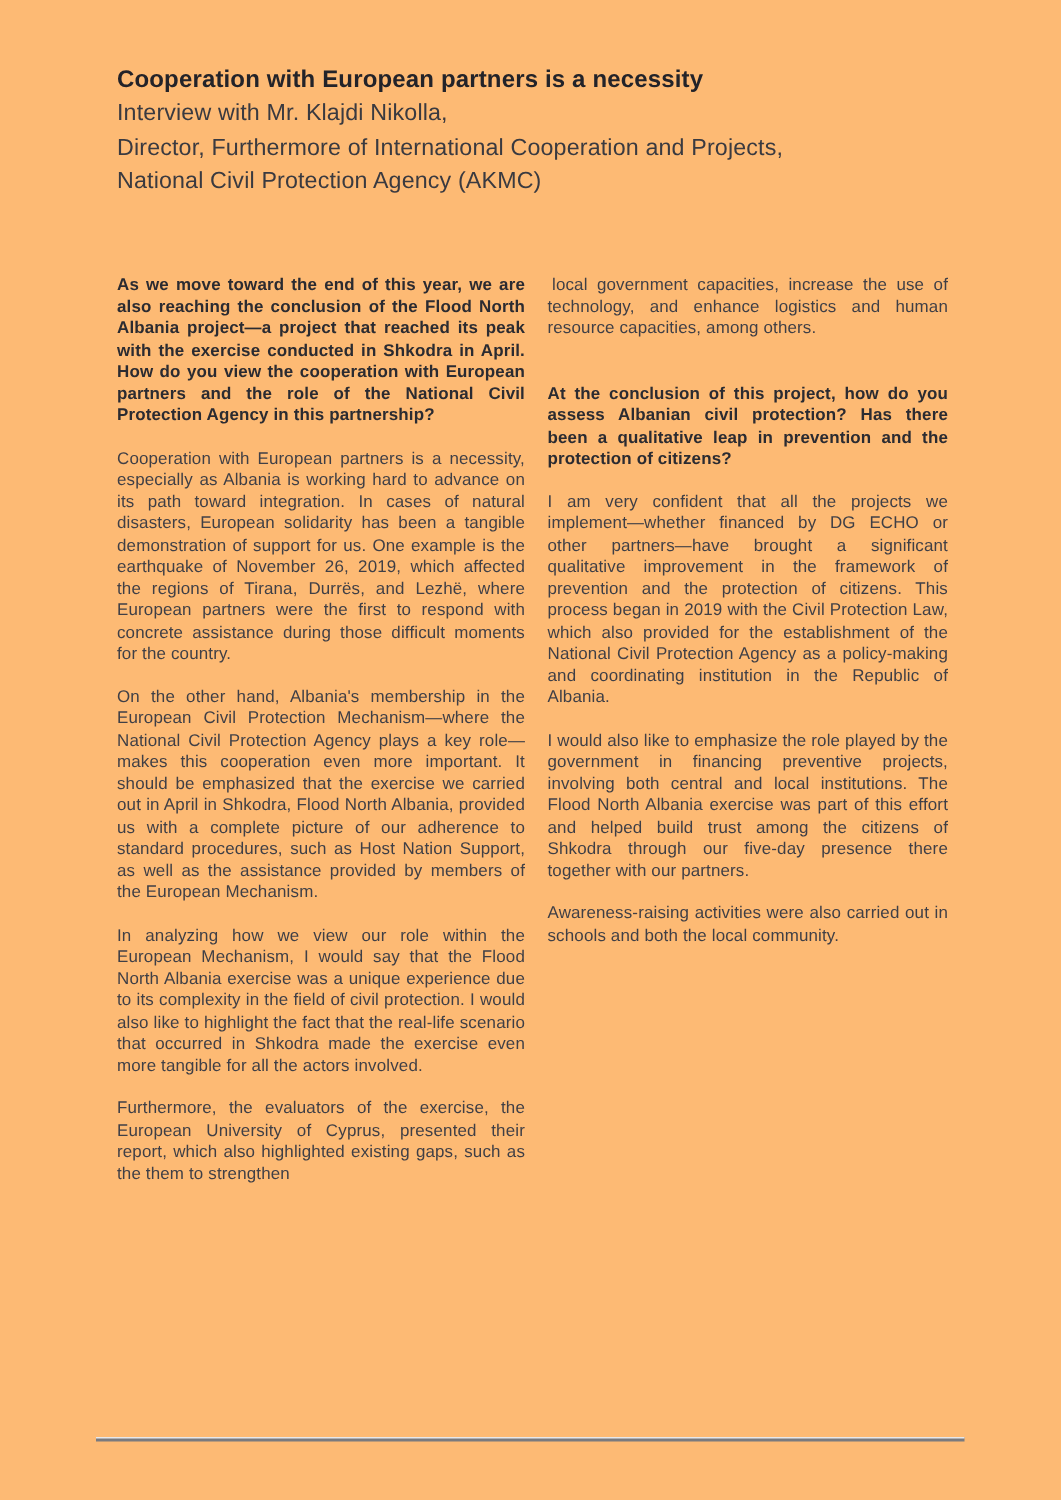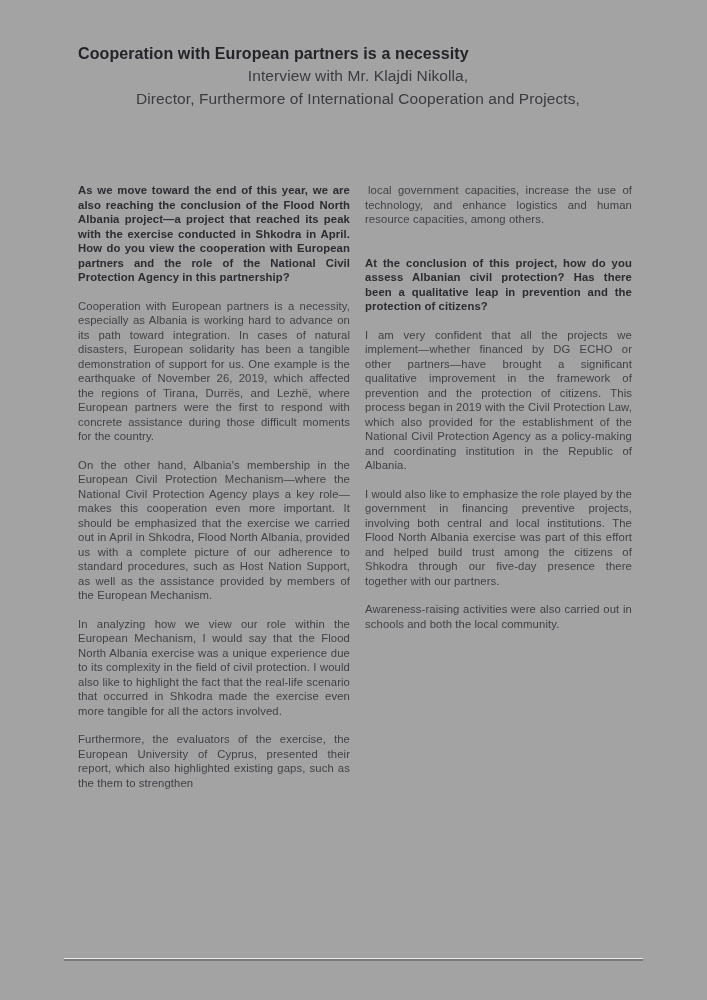--- a/index.html
+++ b/index.html
@@ -4,21 +4,21 @@
 <style>
   html, body {
     margin: 0;
     padding: 0;
     background: #ffffff;
   }
   .page {
     position: relative;
     width: 707px;
     height: 1000px;
-    background: #a3a3a3;
+    background: #fdba74;
     font-family: "Liberation Sans", sans-serif;
     overflow: hidden;
   }
   .header {
     position: absolute;
     left: 78px;
     top: 43px;
     width: 560px;
   }
   .title {
@@ -27,21 +27,20 @@
     color: #232329;
     line-height: 22.3px;
     letter-spacing: 0.1px;
   }
   .subtitle-line {
     font-size: 15.5px;
     font-weight: 400;
     color: #3a3a40;
     line-height: 22.3px;
     letter-spacing: 0.1px;
-    text-align: center;
   }
   .columns {
     position: absolute;
     left: 78px;
     top: 183px;
     width: 554px;
     display: flex;
     gap: 15px;
   }
   .col-left  { width: 272px; }
@@ -76,20 +75,21 @@
 </style>
 </head>
 <body>
 
 <div class="page">
 
   <div class="header">
     <div class="title">Cooperation with European partners is a necessity</div>
     <div class="subtitle-line">Interview with Mr. Klajdi Nikolla,</div>
     <div class="subtitle-line">Director, Furthermore of International Cooperation and Projects,</div>
+    <div class="subtitle-line">National Civil Protection Agency (AKMC)</div>
   </div>
 
   <div class="columns">
 
     <div class="col-left">
       <p class="para question">As we move toward the end of this year, we are also reaching the conclusion of the Flood North Albania project—a project that reached its peak with the exercise conducted in Shkodra in April. How do you view the cooperation with European partners and the role of the National Civil Protection Agency in this partnership?</p>
       <p class="para">Cooperation with European partners is a necessity, especially as Albania is working hard to advance on its path toward integration. In cases of natural disasters, European solidarity has been a tangible demonstration of support for us. One example is the earthquake of November 26, 2019, which affected the regions of Tirana, Durrës, and Lezhë, where European partners were the first to respond with concrete assistance during those difficult moments for the country.</p>
       <p class="para">On the other hand, Albania's membership in the European Civil Protection Mechanism—where the National Civil Protection Agency plays a key role—makes this cooperation even more important. It should be emphasized that the exercise we carried out in April in Shkodra, Flood North Albania, provided us with a complete picture of our adherence to standard procedures, such as Host Nation Support, as well as the assistance provided by members of the European Mechanism.</p>
       <p class="para">In analyzing how we view our role within the European Mechanism, I would say that the Flood North Albania exercise was a unique experience due to its complexity in the field of civil protection. I would also like to highlight the fact that the real-life scenario that occurred in Shkodra made the exercise even more tangible for all the actors involved.</p>
       <p class="para">Furthermore, the evaluators of the exercise, the European University of Cyprus, presented their report, which also highlighted existing gaps, such as the them to strengthen</p>

